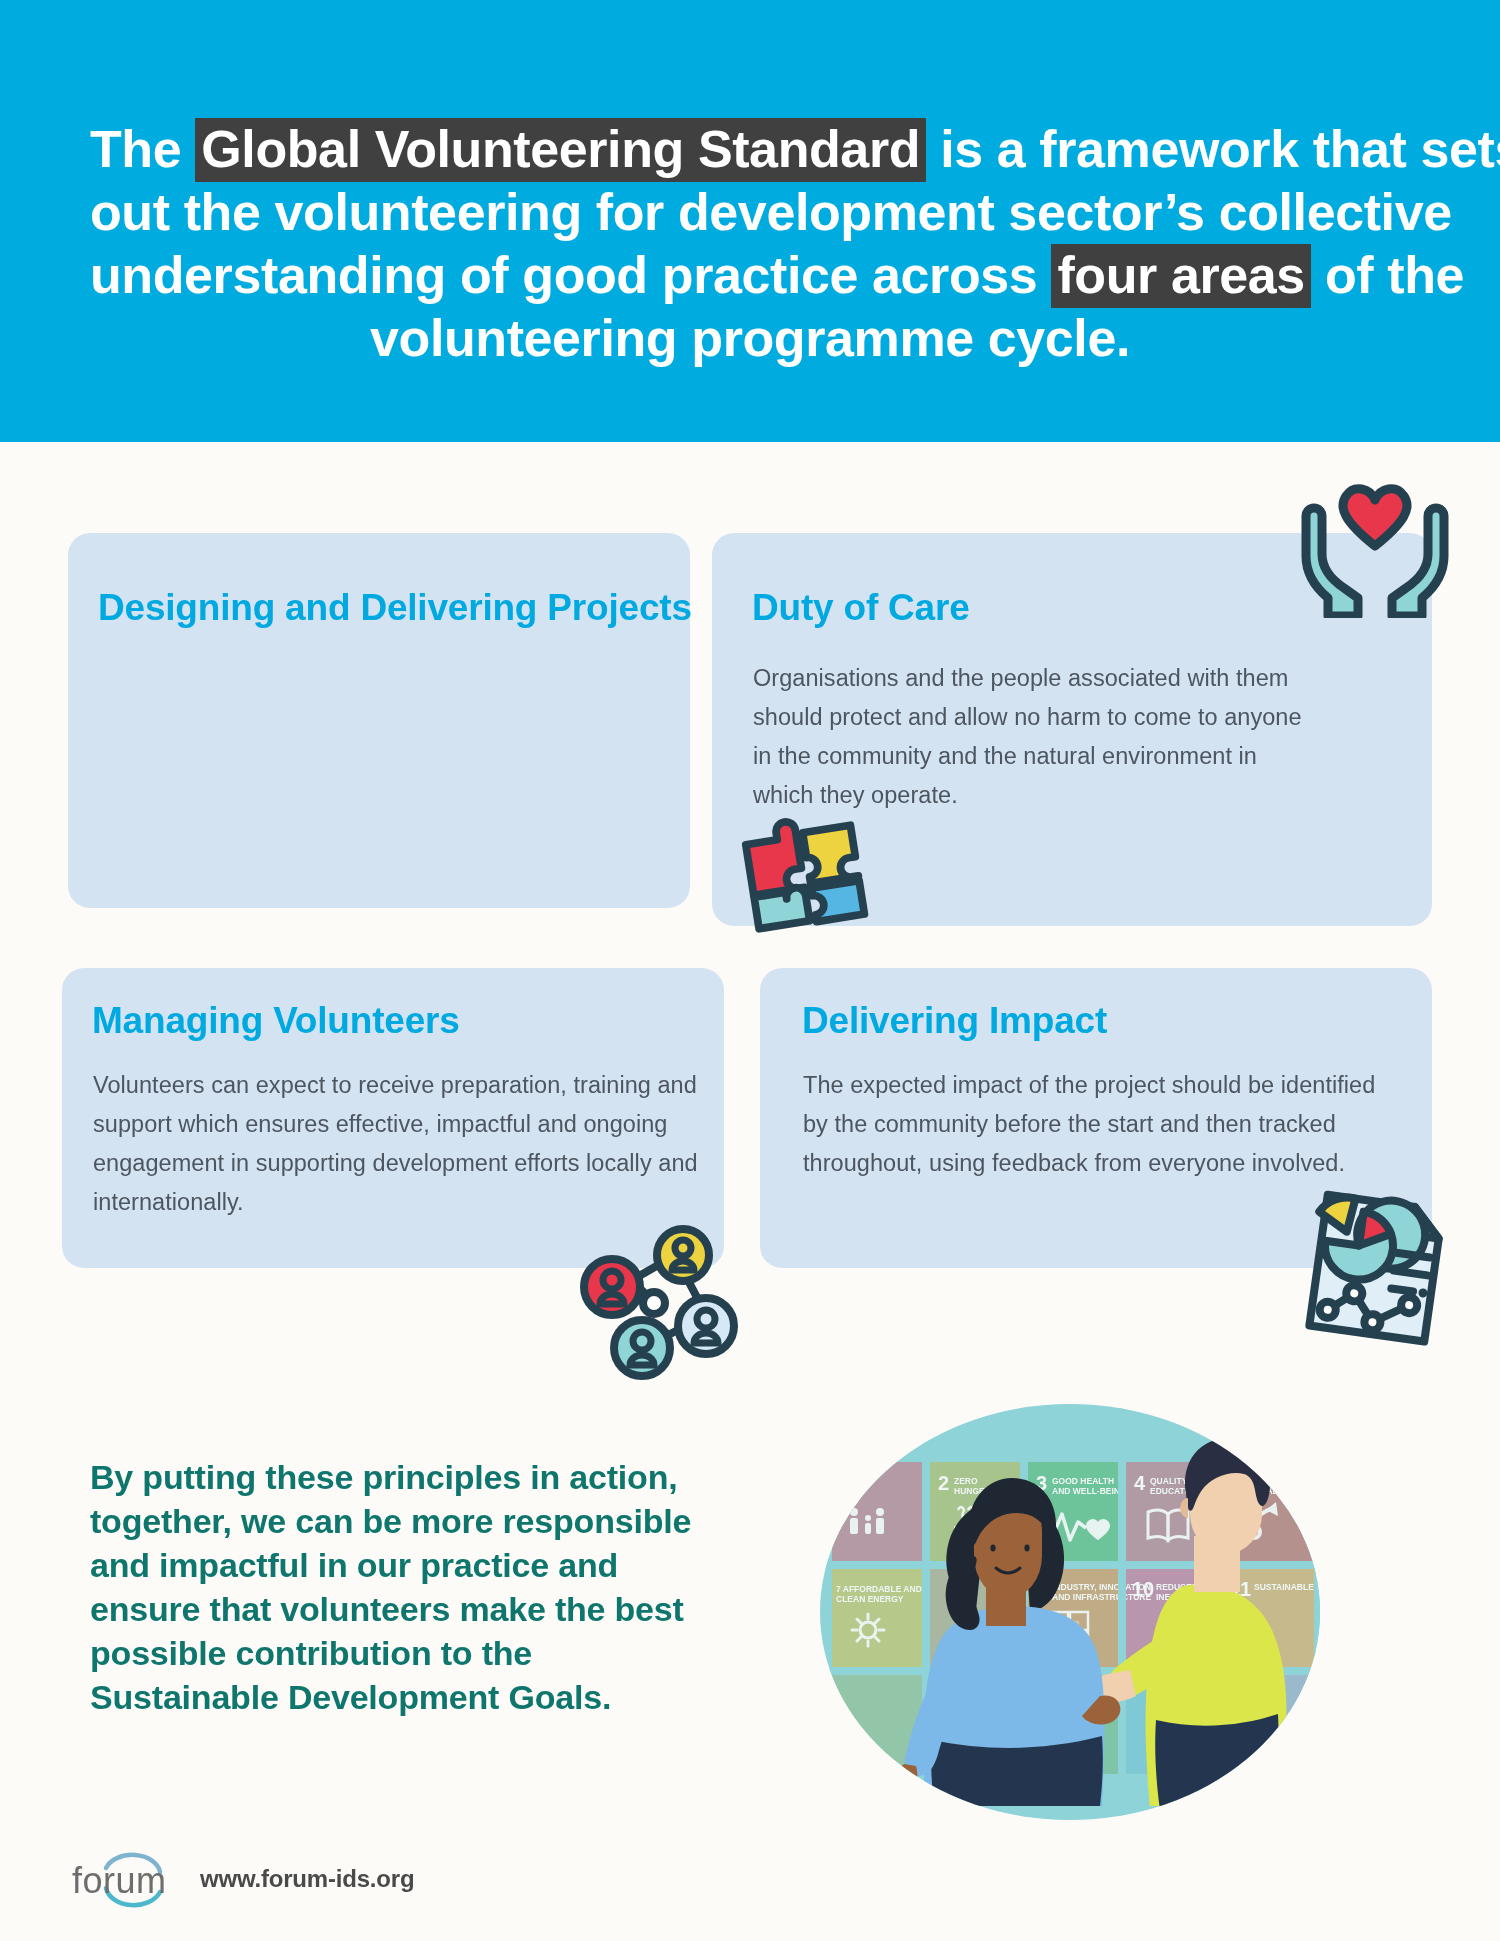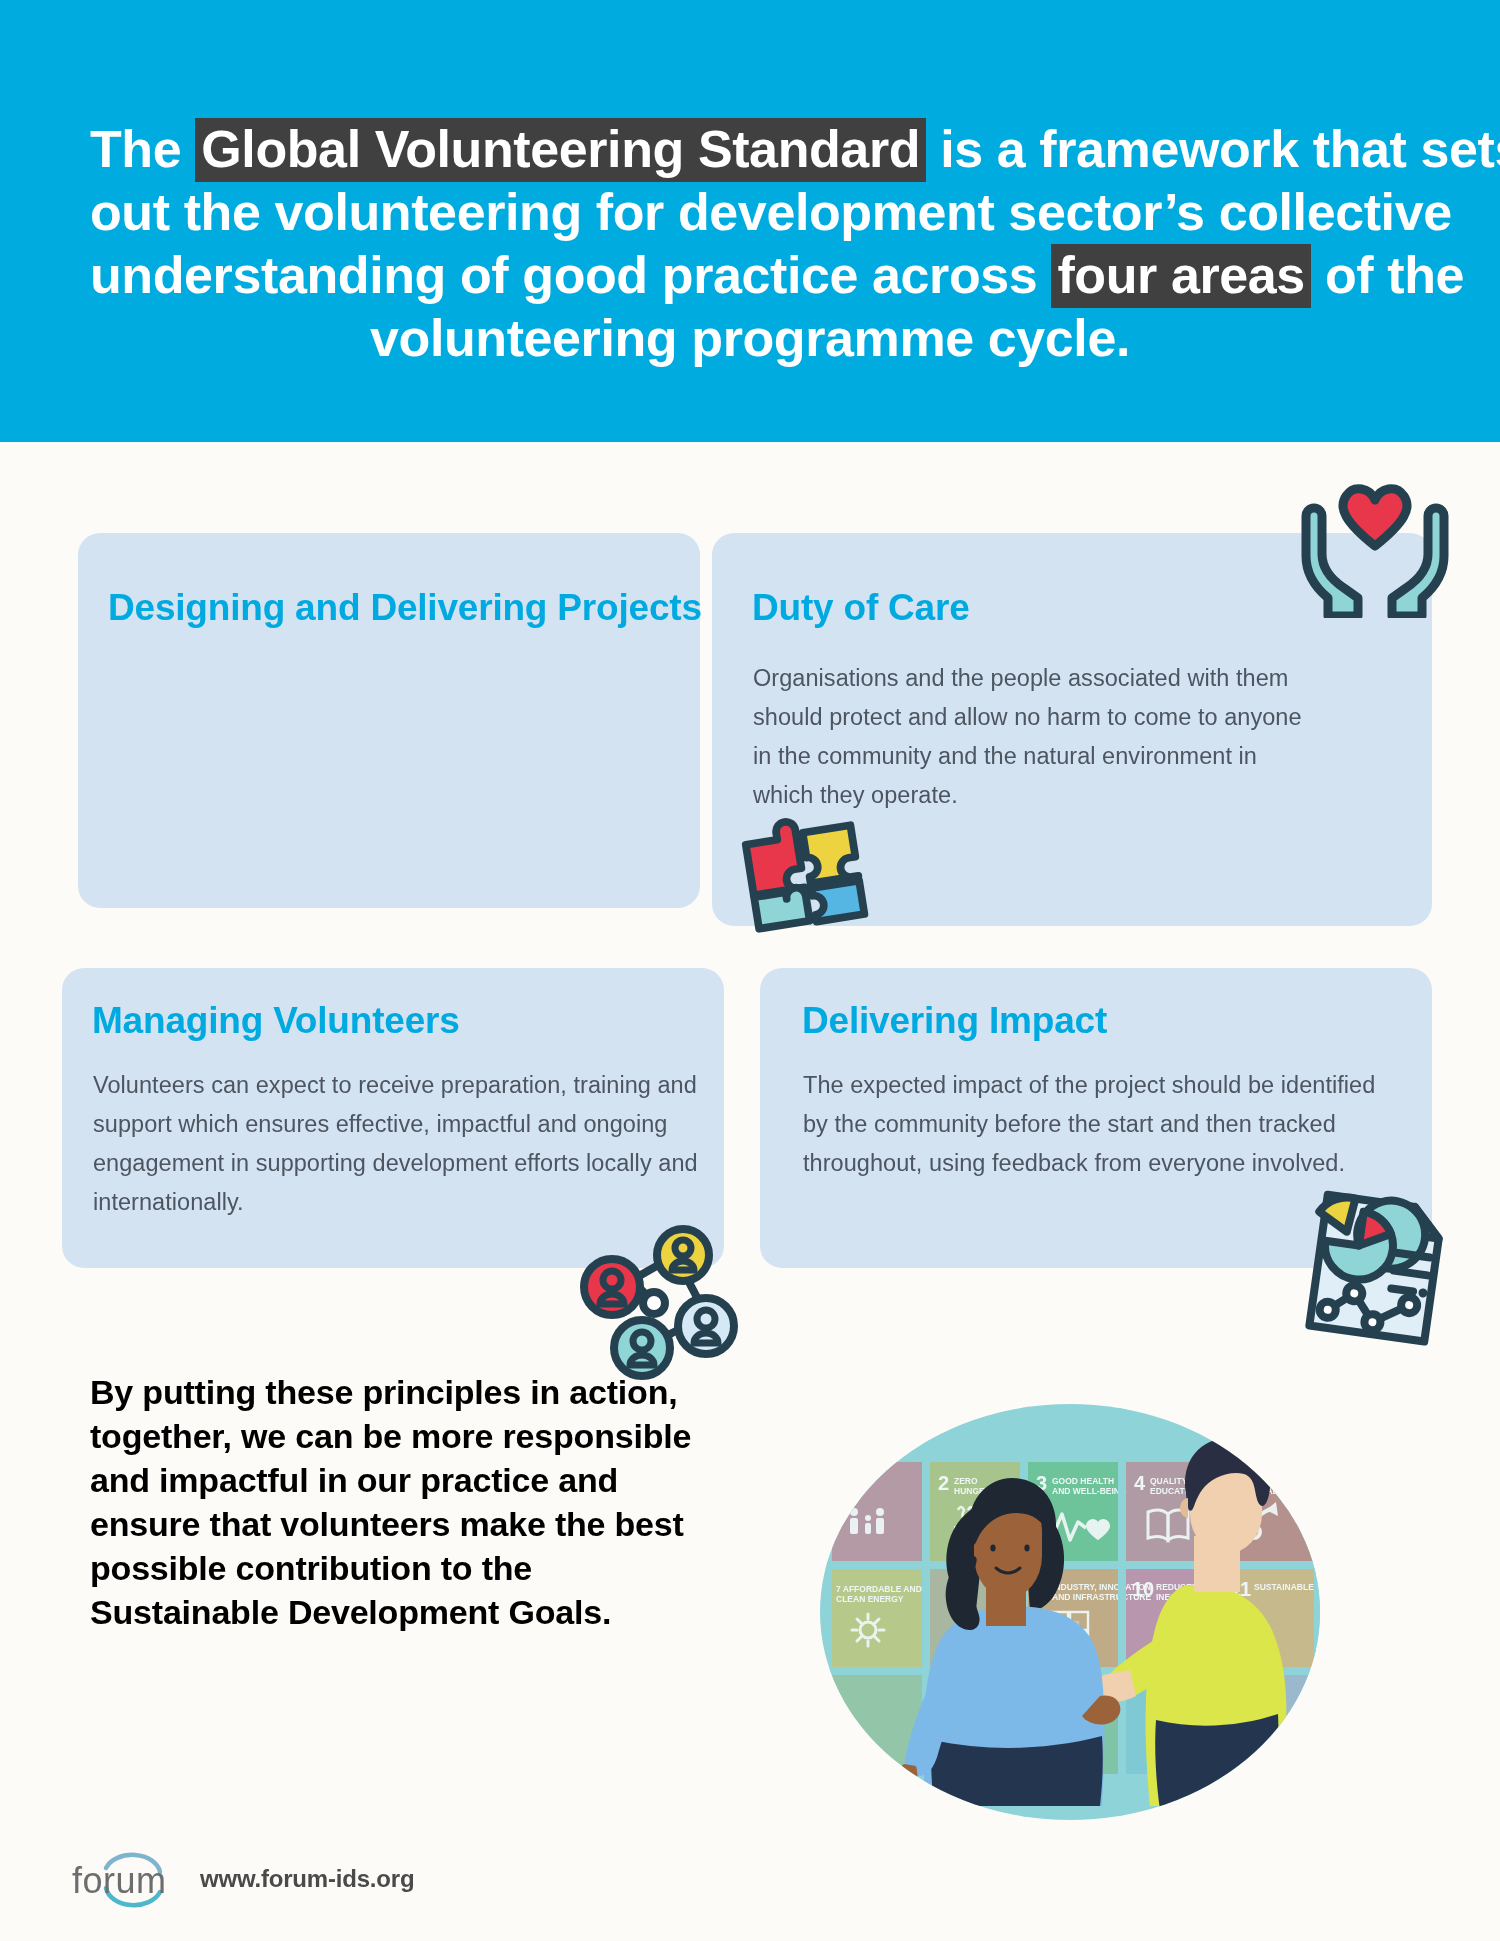--- a/index.html
+++ b/index.html
@@ -50,21 +50,21 @@
   }
   .card-body {
     position: absolute;
     color: #4c5560;
     font-size: 23.5px;
     line-height: 39px;
     font-weight: 400;
     letter-spacing: 0.05px;
   }
 
-  #card1 { left: 78px;  top: 533px;  width: 622px; height: 375px; }
+  #card1 { left: 68px;  top: 533px;  width: 622px; height: 375px; }
   #card1 .card-title { left: 30px; top: 55px; }
   #card1 .card-body  { left: 31px; top: 123px; width: 560px; }
 
   #card2 { left: 712px; top: 533px;  width: 720px; height: 393px; }
   #card2 .card-title { left: 40px; top: 55px; }
   #card2 .card-body  { left: 41px; top: 126px; width: 560px; }
 
   #card3 { left: 62px;  top: 968px;  width: 662px; height: 300px; }
   #card3 .card-title { left: 30px; top: 33px; }
   #card3 .card-body  { left: 31px; top: 98px; width: 610px; }
@@ -75,22 +75,22 @@
 
   
   .icon-abs { position: absolute; }
   #puzzle-icon  { left: 733px;  top: 795px;  width: 145px; height: 150px; }
   #hands-icon   { left: 1290px; top: 478px;  width: 170px; height: 140px; }
   #network-icon { left: 580px;  top: 1225px; width: 160px; height: 155px; }
   #report-icon  { left: 1298px; top: 1188px; width: 155px; height: 160px; }
 
   
   .closing {
-    position: absolute; left: 90px; top: 1370px; width: 620px;
-    color: #000000;
+    position: absolute; left: 90px; top: 1455px; width: 620px;
+    color: #0f766e;
     font-family: "Liberation Sans Narrow", "Liberation Sans", sans-serif;
     font-weight: bold;
     font-size: 34px;
     line-height: 44px;
     letter-spacing: -0.2px;
   }
 
   
   #sdg-illustration { position: absolute; left: 790px; top: 1390px; width: 560px; height: 440px; }
 

